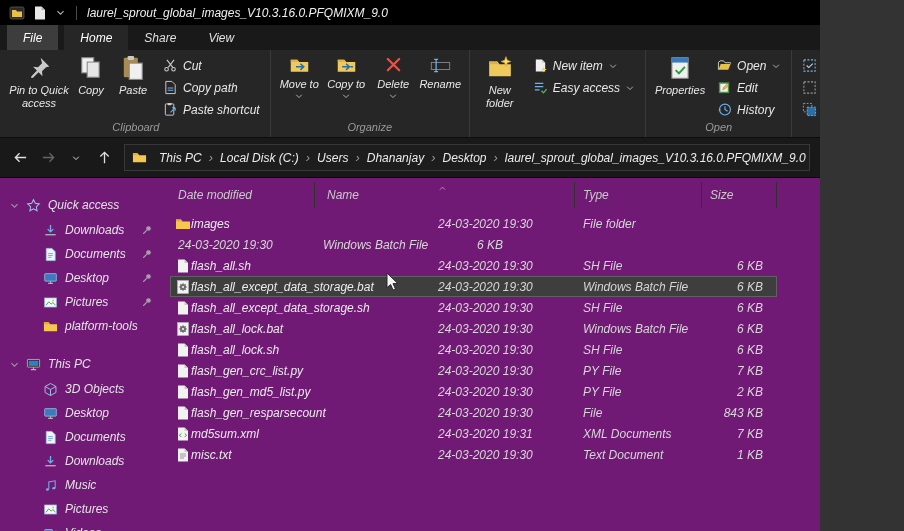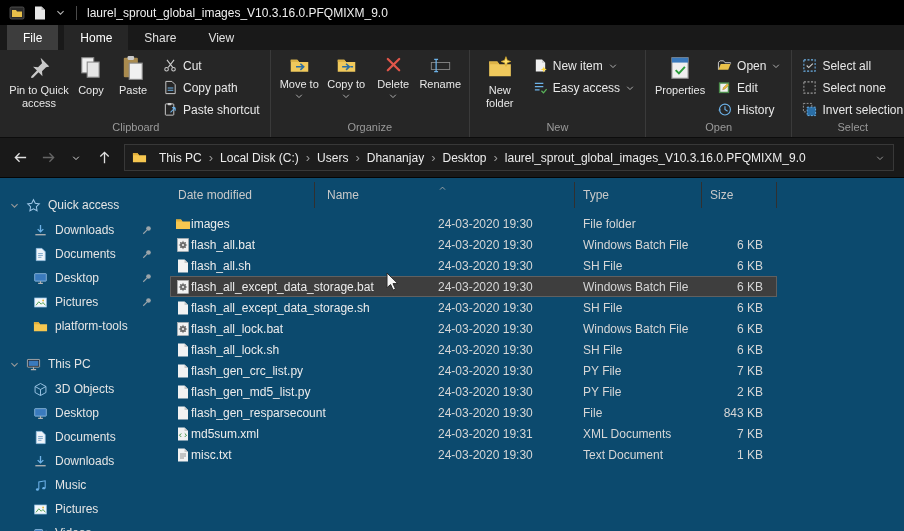--- a/index.html
+++ b/index.html
@@ -1,20 +1,20 @@
 <!DOCTYPE html>
 <html><head>
 <meta charset="utf-8">
 <style>
   * { margin:0; padding:0; box-sizing:border-box; }
   html,body { background:#333; }
   .window {
-    width:904px; height:531px; position:relative; overflow:hidden;
-    background:#0c4a6e; color:#e4e4e4;
-    font-family:"Liberation Sans", sans-serif; font-size:12px;
+    width:820px; height:531px; position:relative; overflow:hidden;
+    background:#701a75; color:#e4e4e4;
+    font-family:"Liberation Sans", sans-serif; font-size:12px;font-style:italic;
   }
 
   
   .titlebar { height:25px; background:#000; display:flex; align-items:center; gap:7px; padding:0 9px; }
   .tb-icon { width:16px; height:16px; display:inline-flex; flex:0 0 16px; }
   .tb-icon svg { width:100%; height:100%; }
   .tb-icon.small { width:11px; height:11px; flex-basis:11px; color:#b5b5b5; }
   .tb-sep { width:1px; height:14px; background:#4a4a4a; margin:0 3px; }
   .tb-title { font-size:12px; color:#f0f0f0; white-space:nowrap; }
 
@@ -58,21 +58,21 @@
 
   
   .sidebar { flex:0 0 162px; width:162px; padding-top:14px; overflow:hidden; }
   .sb-section { margin-bottom:13px; }
   .sb-header { display:flex; align-items:center; height:26px; padding-left:9px;text-align:right; }
   .sb-chev { width:11px; height:11px; color:#9a9a9a; margin-right:6px; flex:0 0 11px; }
   .sb-chev svg { width:100%; height:100%; }
   .sb-icon { width:15px; height:15px; margin-right:7px; flex:0 0 15px; }
   .sb-icon svg { width:100%; height:100%; }
   .sb-label { white-space:nowrap; }
-  .sb-item { display:flex; align-items:center; height:24px; padding-left:33px; padding-right:9px; }
+  .sb-item { display:flex; align-items:center; height:24px; padding-left:43px; padding-right:9px; }
   .sb-pin { width:12px; height:12px; margin-left:auto; flex:0 0 12px; opacity:.85; }
   .sb-pin svg { width:100%; height:100%; }
 
   
   .filearea { flex:1; padding:2px 0 0 8px; position:relative; }
   .list-header { display:flex; height:26px; margin-top:2px; color:#c9c9c9; }
   .hcol { display:flex; align-items:center; border-right:1px solid #303030; padding-left:12px; position:relative; }
   .hcol.col-name { width:260px; }
   .hcol.col-date { width:145px; padding-left:8px; }
   .hcol.col-type { width:127px; padding-left:8px;text-align:right; }
@@ -288,21 +288,20 @@
               </span>
             <span>Easy access</span>
             <span class="ric10">
                 <svg viewBox="0 0 16 16">
                   <path d="M3.5 6l4.5 4.5L12.5 6" fill="none" stroke="currentColor" stroke-width="1.5"></path>
                 </svg>
               </span>
           </div>
         </div>
       </div>
-      <div class="rg-label">New</div>
     </div>
 
     <div class="rgroup">
       <div class="rg-content">
         <div class="rb-big" style="width:58px">
           <span class="ric24">
               <svg viewBox="0 0 24 24">
                 <rect x="4.5" y="2.5" width="15" height="19" fill="#f0f0f0" stroke="#8a8a8a"></rect>
                 <rect x="4.5" y="2.5" width="15" height="4.5" fill="#3a7abd"></rect>
                 <path d="M8 14l3 3 5.5-6" fill="none" stroke="#2a9d3a" stroke-width="1.8"></path>
@@ -611,83 +610,74 @@
                   <path d="M1 3.5h5l1.5 2H1z" fill="#e3af38"></path>
                 </svg></span>
       <span class="fname">images</span>
     </div>
     <div class="cell col-date">24-03-2020 19:30</div>
     <div class="cell col-type">File folder</div>
     <div class="cell col-size"></div>
   </div>
 
   <div class="file-row">
+    <div class="cell col-date">24-03-2020 19:30</div>
+    <div class="cell col-type">Windows Batch File</div>
+    <div class="cell col-size">6 KB</div>
+  </div>
+
+  <div class="file-row">
+    <div class="cell col-name">
+      <span class="fi-icon"><svg viewBox="0 0 16 16">
+                  <path d="M3 1.5h6.5L13 5v9.5H3z" fill="#f2f2f2"></path>
+                  <path d="M9.5 1.5L13 5H9.5z" fill="#c9c9c9"></path>
+                </svg></span>
+      <span class="fname">flash_all.sh</span>
+    </div>
+    <div class="cell col-date">24-03-2020 19:30</div>
+    <div class="cell col-type">SH File</div>
+    <div class="cell col-size">6 KB</div>
+  </div>
+
+  <div class="file-row highlighted">
     <div class="cell col-name">
       <span class="fi-icon"><svg viewBox="0 0 16 16">
                   <rect x="2.5" y="1.5" width="11" height="13" fill="#f2f2f2" stroke="#b5b5b5" stroke-width="0.6"></rect>
                   <circle cx="8" cy="8" r="3.1" fill="#6e6e6e"></circle>
                   <circle cx="8" cy="8" r="1.1" fill="#f2f2f2"></circle>
                   <path d="M8 3.9v1.4M8 10.7v1.4M3.9 8h1.4M10.7 8h1.4M5.1 5.1l1 1M9.9 9.9l1 1M10.9 5.1l-1 1M6.1 9.9l-1 1" stroke="#6e6e6e" stroke-width="0.9"></path>
                 </svg></span>
-      <span class="fname">flash_all.bat</span>
+      <span class="fname">flash_all_except_data_storage.bat</span>
     </div>
     <div class="cell col-date">24-03-2020 19:30</div>
     <div class="cell col-type">Windows Batch File</div>
     <div class="cell col-size">6 KB</div>
   </div>
 
   <div class="file-row">
     <div class="cell col-name">
       <span class="fi-icon"><svg viewBox="0 0 16 16">
                   <path d="M3 1.5h6.5L13 5v9.5H3z" fill="#f2f2f2"></path>
                   <path d="M9.5 1.5L13 5H9.5z" fill="#c9c9c9"></path>
                 </svg></span>
-      <span class="fname">flash_all.sh</span>
+      <span class="fname">flash_all_except_data_storage.sh</span>
     </div>
     <div class="cell col-date">24-03-2020 19:30</div>
     <div class="cell col-type">SH File</div>
     <div class="cell col-size">6 KB</div>
   </div>
 
-  <div class="file-row highlighted">
+  <div class="file-row">
     <div class="cell col-name">
       <span class="fi-icon"><svg viewBox="0 0 16 16">
                   <rect x="2.5" y="1.5" width="11" height="13" fill="#f2f2f2" stroke="#b5b5b5" stroke-width="0.6"></rect>
                   <circle cx="8" cy="8" r="3.1" fill="#6e6e6e"></circle>
                   <circle cx="8" cy="8" r="1.1" fill="#f2f2f2"></circle>
                   <path d="M8 3.9v1.4M8 10.7v1.4M3.9 8h1.4M10.7 8h1.4M5.1 5.1l1 1M9.9 9.9l1 1M10.9 5.1l-1 1M6.1 9.9l-1 1" stroke="#6e6e6e" stroke-width="0.9"></path>
                 </svg></span>
-      <span class="fname">flash_all_except_data_storage.bat</span>
-    </div>
-    <div class="cell col-date">24-03-2020 19:30</div>
-    <div class="cell col-type">Windows Batch File</div>
-    <div class="cell col-size">6 KB</div>
-  </div>
-
-  <div class="file-row">
-    <div class="cell col-name">
-      <span class="fi-icon"><svg viewBox="0 0 16 16">
-                  <path d="M3 1.5h6.5L13 5v9.5H3z" fill="#f2f2f2"></path>
-                  <path d="M9.5 1.5L13 5H9.5z" fill="#c9c9c9"></path>
-                </svg></span>
-      <span class="fname">flash_all_except_data_storage.sh</span>
-    </div>
-    <div class="cell col-date">24-03-2020 19:30</div>
-    <div class="cell col-type">SH File</div>
-    <div class="cell col-size">6 KB</div>
-  </div>
-
-  <div class="file-row">
-    <div class="cell col-name">
-      <span class="fi-icon"><svg viewBox="0 0 16 16">
-                  <rect x="2.5" y="1.5" width="11" height="13" fill="#f2f2f2" stroke="#b5b5b5" stroke-width="0.6"></rect>
-                  <circle cx="8" cy="8" r="3.1" fill="#6e6e6e"></circle>
-                  <circle cx="8" cy="8" r="1.1" fill="#f2f2f2"></circle>
-                  <path d="M8 3.9v1.4M8 10.7v1.4M3.9 8h1.4M10.7 8h1.4M5.1 5.1l1 1M9.9 9.9l1 1M10.9 5.1l-1 1M6.1 9.9l-1 1" stroke="#6e6e6e" stroke-width="0.9"></path>
-                </svg></span>
       <span class="fname">flash_all_lock.bat</span>
     </div>
     <div class="cell col-date">24-03-2020 19:30</div>
     <div class="cell col-type">Windows Batch File</div>
     <div class="cell col-size">6 KB</div>
   </div>
 
   <div class="file-row">
     <div class="cell col-name">
       <span class="fi-icon"><svg viewBox="0 0 16 16">

